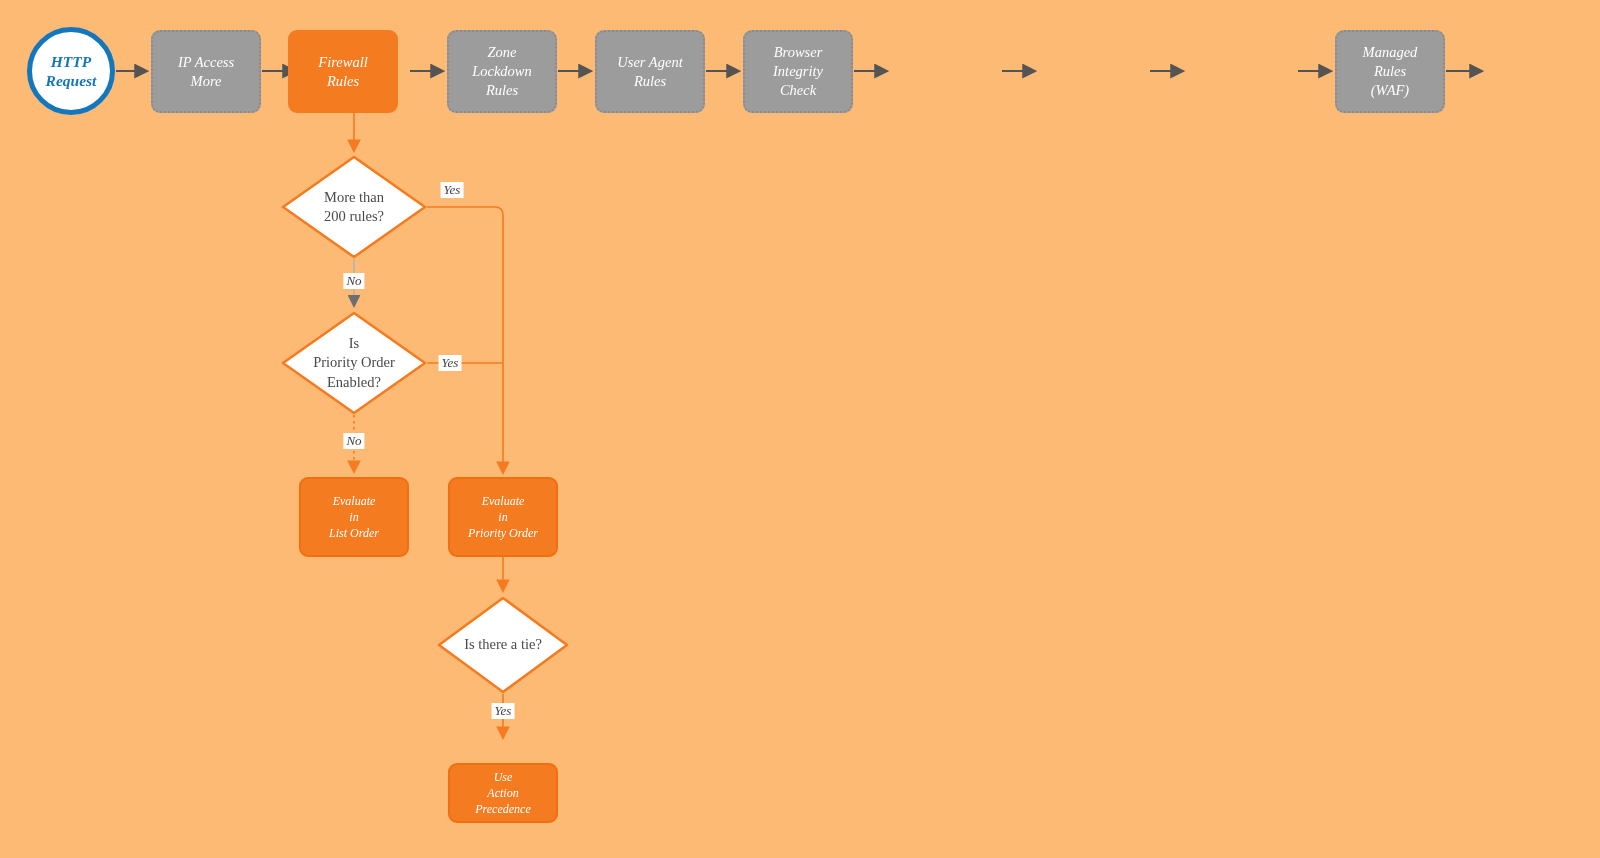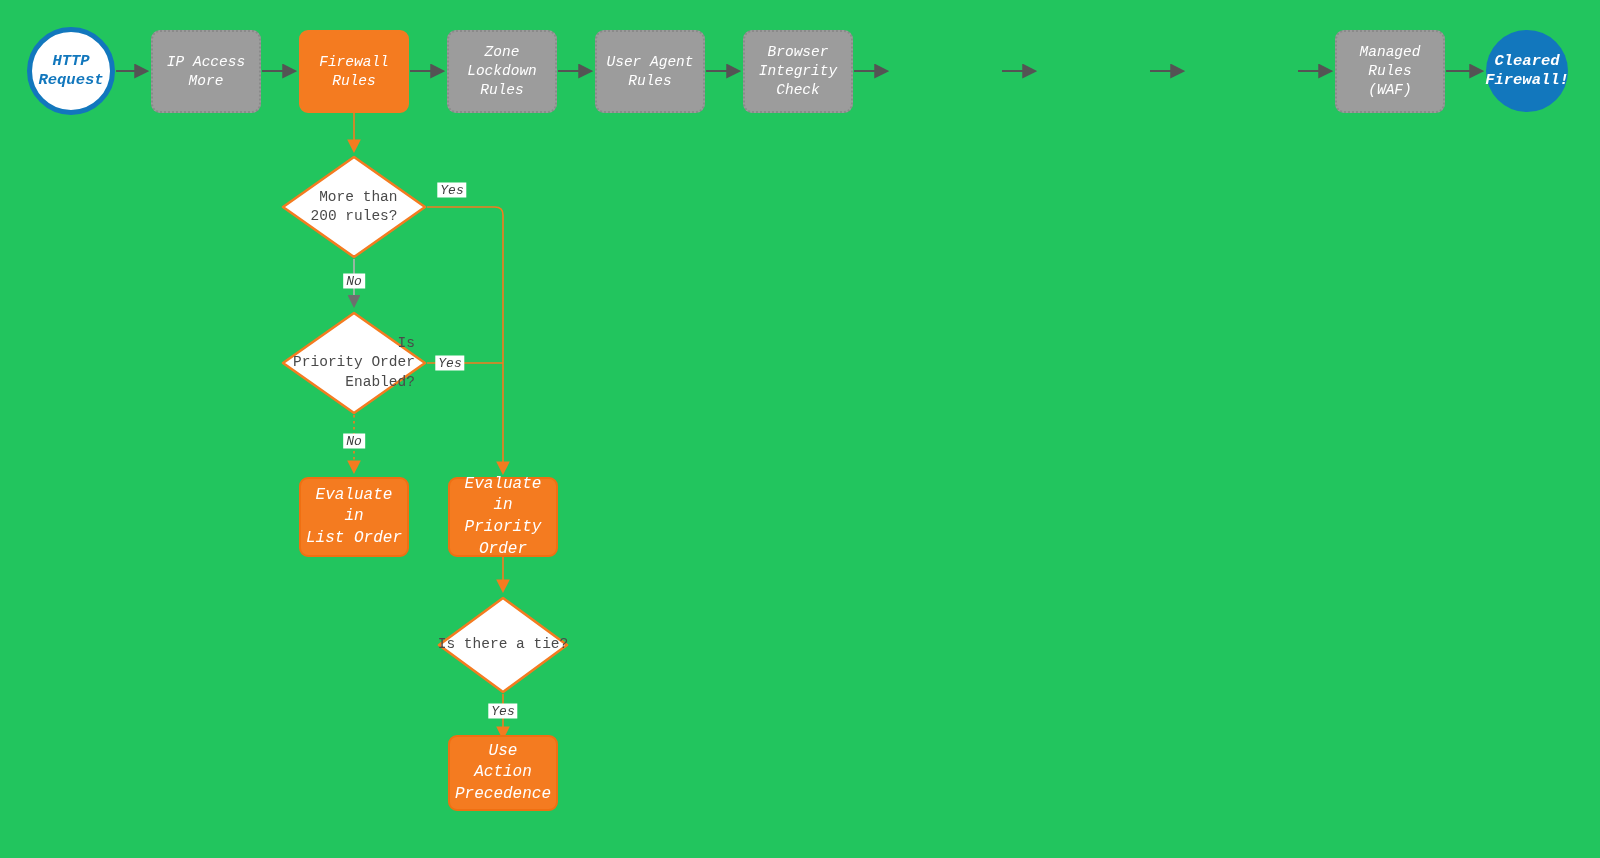--- a/index.html
+++ b/index.html
@@ -1,54 +1,54 @@
 <!DOCTYPE html>
 <html><head>
 <meta charset="utf-8">
 <style>
   html,body{margin:0;padding:0;background:#ffffff;}
   #canvas{
-    position:relative;width:1600px;height:858px;background:#22c55e;
-    font-family:Liberation Mono, monospace;overflow:hidden;
+    position:relative;width:1600px;height:858px;background:#fdba74;
+    font-family:Liberation Serif, serif;overflow:hidden;
   }
   *{box-sizing:border-box;}
   .edges{position:absolute;left:0;top:0;z-index:0;}
   .eg{stroke:#545454;stroke-width:2;fill:none;}
   .egl{stroke:#B3B3B3;stroke-width:1.6;fill:none;}
   .eo{stroke:#F47B20;stroke-width:1.6;fill:none;}
   .dash{stroke-dasharray:2.5 3.5;}
   .node{
     position:absolute;display:flex;align-items:center;justify-content:center;
     text-align:center;z-index:1;
   }
   .lbl{white-space:pre-line;}
   .step{
     top:30px;width:110px;height:83px;background:#9C9C9C;
     border:2px dotted #8A8A8A;border-radius:9px;color:#FFFFFF;
     font-style:italic;font-size:14.5px;line-height:1.3;
   }
   .step.orange{background:#F47B20;border:2px solid #F47B20;}
   .action{
     width:110px;background:#F47B20;border:2px solid #F06F12;border-radius:9px;
-    color:#FFFFFF;font-style:italic;font-size:16px;line-height:1.35;
+    color:#FFFFFF;font-style:italic;font-size:12px;line-height:1.35;
   }
   .circle{border-radius:50%;font-weight:bold;font-style:italic;line-height:1.25;}
   .start{
     left:27px;top:27px;width:88px;height:88px;background:#FFFFFF;
     border:5px solid #1277BD;color:#1277BD;font-size:15.5px;
   }
   .end{
     left:1486px;top:30px;width:82px;height:82px;background:#1277BD;
     color:#FFFFFF;font-size:15.5px;
   }
   .diamond{position:absolute;z-index:1;}
   .diamond svg{position:absolute;left:0;top:0;width:100%;height:100%;}
   .diamond .dlbl{
     position:absolute;left:0;top:0;right:0;bottom:0;
-    display:flex;align-items:center;justify-content:center;text-align:right;
+    display:flex;align-items:center;justify-content:center;text-align:center;
     color:#4A4A4A;font-size:14.5px;line-height:1.32;white-space:pre-line;
   }
   .elabel{
     position:absolute;z-index:2;transform:translate(-50%,-50%);
     font-style:italic;font-size:13px;color:#3F3F3F;background:#FFFFFF;
     padding:0 3px;white-space:nowrap;
   }
 </style>
 </head>
 <body>
@@ -89,21 +89,21 @@
 
   <div class="node circle start">
     <span class="lbl">HTTP
 Request</span>
   </div>
 
   <div class="node step" style="left:151px">
     <span class="lbl">IP Access
 More</span>
   </div>
-  <div class="node step orange" style="left:299px">
+  <div class="node step orange" style="left:288px">
     <span class="lbl">Firewall
 Rules</span>
   </div>
   <div class="node step" style="left:447px">
     <span class="lbl">Zone
 Lockdown
 Rules</span>
   </div>
   <div class="node step" style="left:595px">
     <span class="lbl">User Agent
@@ -113,24 +113,20 @@
     <span class="lbl">Browser
 Integrity
 Check</span>
   </div>
   <div class="node step" style="left:1335px">
     <span class="lbl">Managed
 Rules
 (WAF)</span>
   </div>
 
-  <div class="node circle end">
-    <span class="lbl">Cleared
-Firewall!</span>
-  </div>
 
   <div class="diamond" style="left:281px;top:155px;width:146px;height:104px">
     <svg viewBox="0 0 146 104" preserveAspectRatio="none">
       <polygon points="73,2 144,52 73,102 2,52" fill="#FFFFFF" stroke="#F47B20" stroke-width="2.6" stroke-linejoin="round"></polygon>
     </svg>
     <span class="dlbl">More than
 200 rules?</span>
   </div>
 
   <div class="diamond" style="left:281px;top:311px;width:146px;height:104px">
@@ -152,21 +148,21 @@
   <div class="node action" style="left:299px;top:477px;height:80px">
     <span class="lbl">Evaluate
 in
 List Order</span>
   </div>
   <div class="node action" style="left:448px;top:477px;height:80px">
     <span class="lbl">Evaluate
 in
 Priority Order</span>
   </div>
-  <div class="node action" style="left:448px;top:735px;height:76px">
+  <div class="node action" style="left:448px;top:763px;height:60px">
     <span class="lbl">Use
 Action
 Precedence</span>
   </div>
 
   <span class="elabel" style="left:452px;top:190px">Yes</span>
   <span class="elabel" style="left:354px;top:281px">No</span>
   <span class="elabel" style="left:450px;top:363px">Yes</span>
   <span class="elabel" style="left:354px;top:441px">No</span>
   <span class="elabel" style="left:503px;top:711px">Yes</span>

